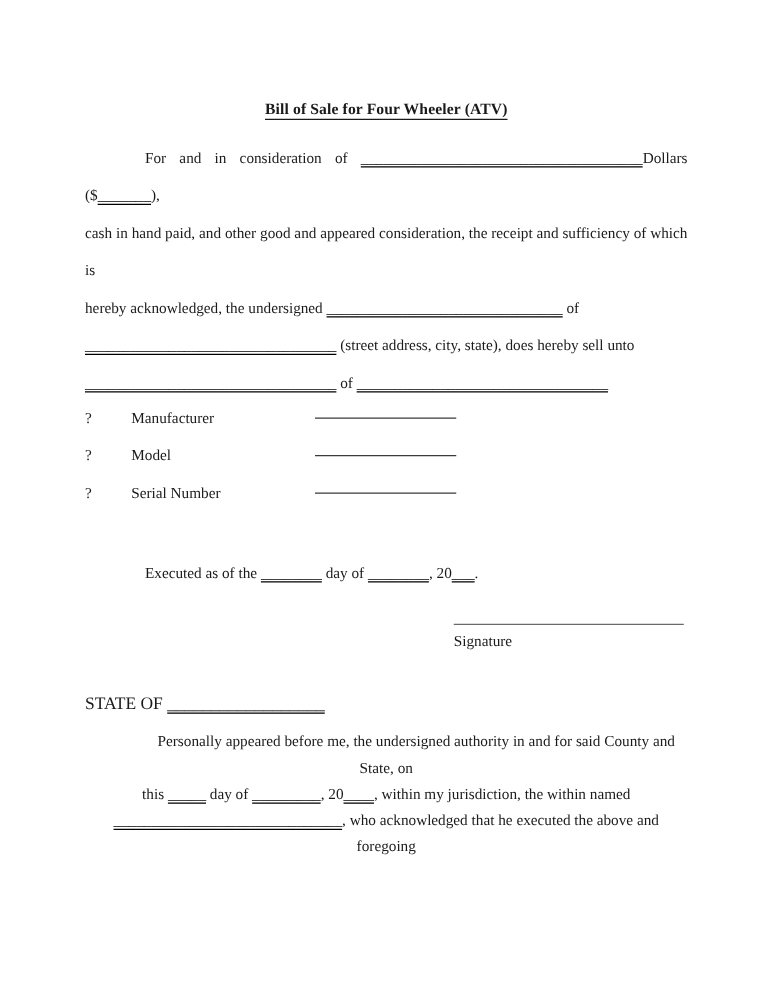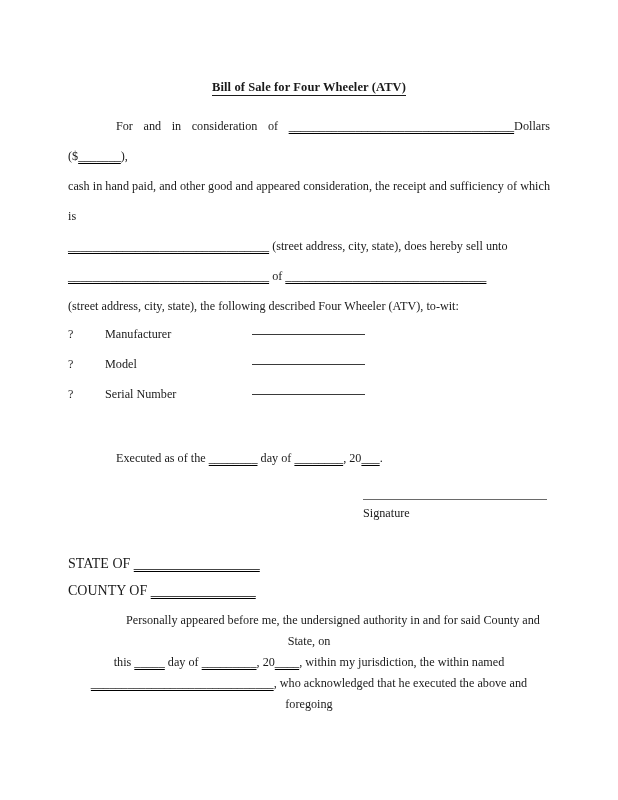--- a/index.html
+++ b/index.html
@@ -127,33 +127,37 @@
 
   <div class="gap-sm"></div>
 
   <p class="para indent">
     <span>For and in consideration of</span>
     <span class="blank">_____________________________________</span><span>Dollars ($</span><span class="blank">_______</span><span>),</span>
   </p>
 
   <p class="para">cash in hand paid, and other good and appeared consideration, the receipt and sufficiency of which is</p>
 
+  <p class="para">
+    <span>hereby acknowledged, the undersigned</span>
+    <span class="blank">_______________________________</span>
+    <span>of</span>
+  </p>
 
   <p class="para">
     <span class="blank">_________________________________</span>
     <span>(street address, city, state), does hereby sell unto</span>
   </p>
 
   <p class="para">
     <span class="blank">_________________________________</span>
     <span>of</span>
     <span class="blank">_________________________________</span>
   </p>
 
-  <p class="para">(street address, city, state), the following described Four Wheeler (ATV), to-wit:</p>
 
   <div class="spec-list">
     <div class="spec-row">
       <span class="spec-bullet">?</span>
       <span class="spec-label">Manufacturer</span>
       <span class="spec-rule"></span>
     </div>
     <div class="spec-row">
       <span class="spec-bullet">?</span>
       <span class="spec-label">Model</span>
@@ -182,24 +186,20 @@
     <div class="rule-line"></div>
     <div class="rule-caption">Signature</div>
   </div>
 
   <div class="gap-md"></div>
 
   <div class="state-line">
     <span>STATE OF</span>
     <span class="blank">__________________</span>
   </div>
-  <div class="state-line">
-    <span>COUNTY OF</span>
-    <span class="blank">_______________</span>
-  </div>
 
   <div style="height:6px"></div>
 
   <p class="notary-para indent">Personally appeared before me, the undersigned authority in and for said County and State, on</p>
   <p class="notary-para">
     <span>this</span>
     <span class="blank">_____</span>
     <span>day of</span>
     <span class="blank">_________</span><span>, 20</span><span class="blank">____</span><span>, within my jurisdiction, the within named</span>
   </p>

